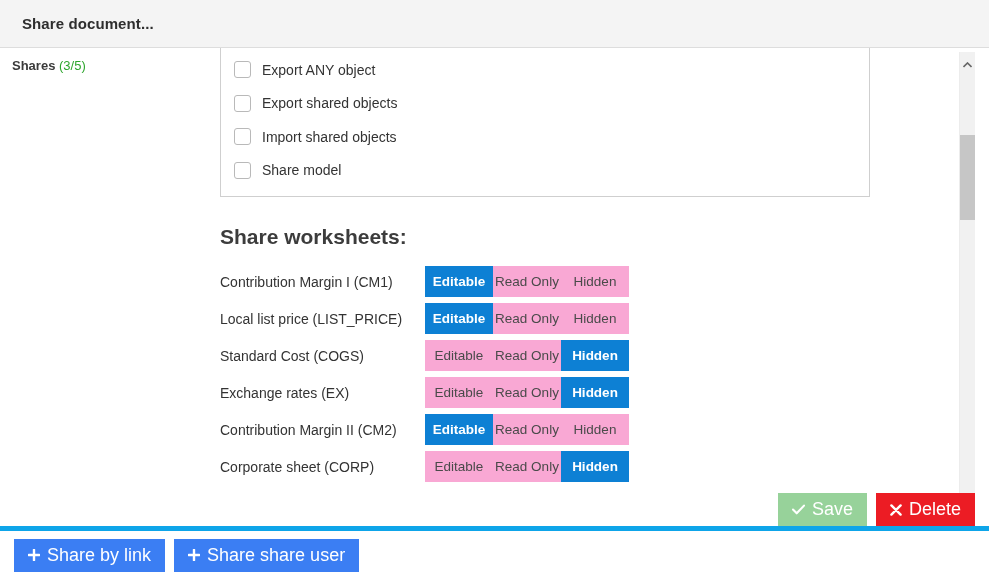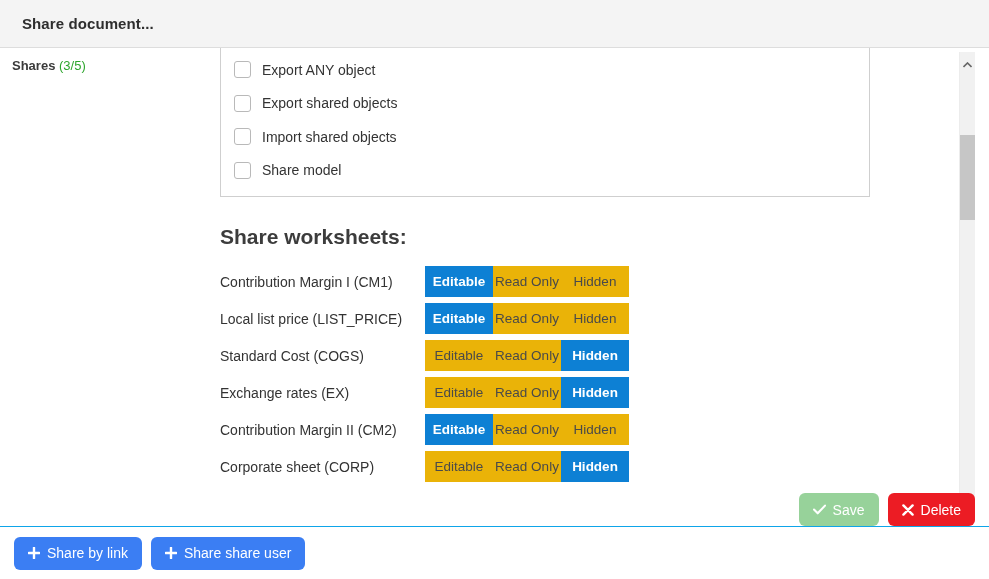--- a/index.html
+++ b/index.html
@@ -184,21 +184,21 @@
   }
   .seg {
     flex: 1;
     display: flex;
     align-items: center;
     justify-content: center;
     font-size: 13.5px;
     color: #4a4a4a;
     cursor: pointer;
     user-select: none;
-    background: #eab308;
+    background: #f9a8d4;
   }
   .seg.active {
     background: #0d80d4;
     color: #ffffff;
     font-weight: bold;
   }
 
   
   .scrollbar {
     position: absolute;
@@ -238,40 +238,40 @@
     bottom: 0px;
     display: flex;
     gap: 9px;
   }
   .btn {
     display: inline-flex;
     align-items: center;
     justify-content: flex-start;
     gap: 7px;
     border: none;
-    border-radius: 6px;
+    border-radius: 0;
     font-family: "Liberation Sans", sans-serif;
-    font-size: 14px;
+    font-size: 18px;
     color: #ffffff;
     cursor: pointer;
     padding: 0 14px;
     height: 33px;
     box-sizing: border-box;
     white-space: nowrap;
   }
   .btn svg { display: block; }
   .btn-save { background: #97d29a; }
   .btn-delete { background: #ec1c24; }
   .btn-primary { background: #3b7ef3; }
 
   
   .dialog-footer {
     height: 53px;
     min-height: 53px;
-    border-top: 1px solid #0ea5e9;
+    border-top: 5px solid #0ea5e9;
     background: #ffffff;
     display: flex;
     align-items: center;
     justify-content: space-between;
     padding: 0 29px 0 14px;
     box-sizing: border-box;
   }
   .footer-left { display: flex; gap: 9px; }
   .footer-right { display: flex; gap: 9px; }
 </style>

